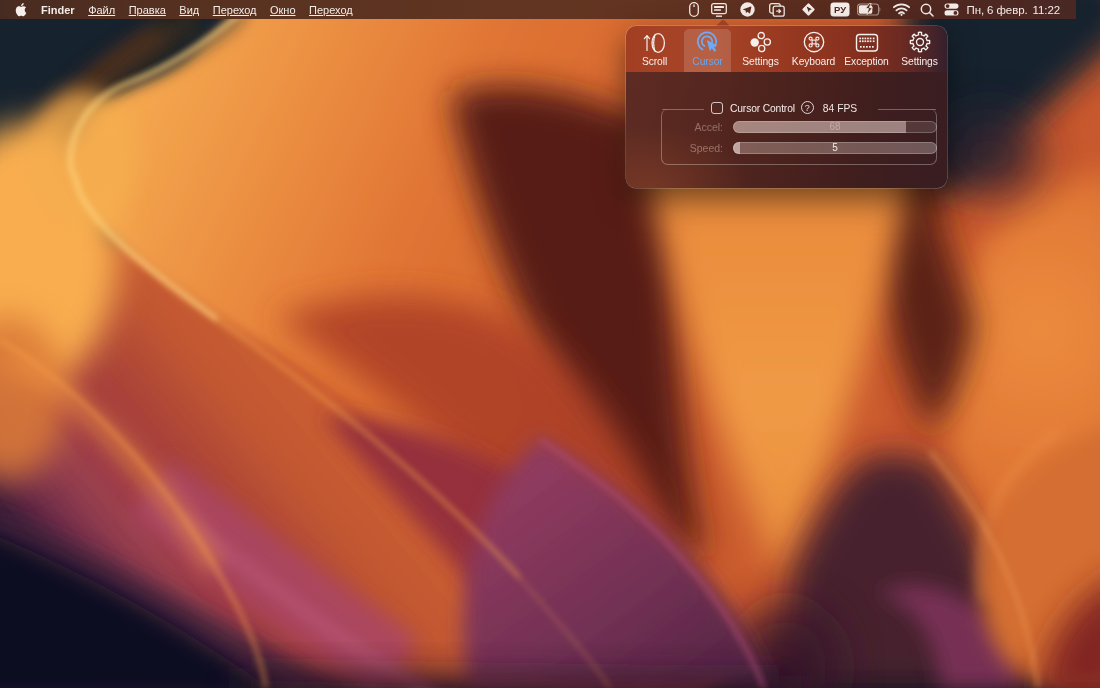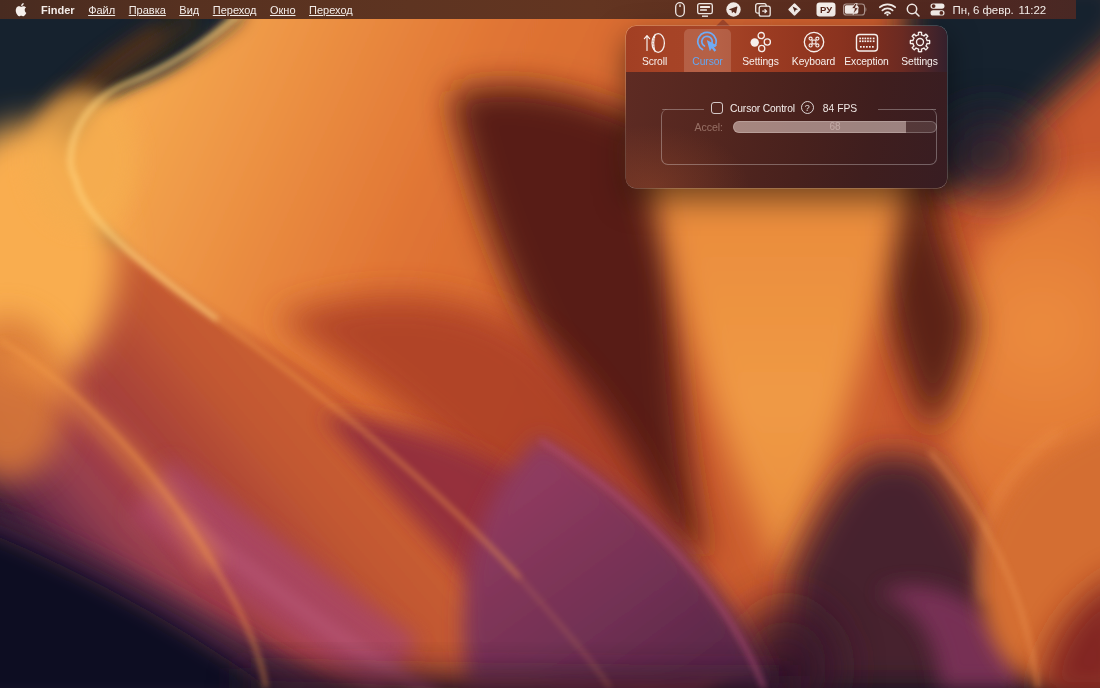--- a/index.html
+++ b/index.html
@@ -9,21 +9,21 @@
   #wall { position:absolute; left:0; top:0; }
 
   
   #menubar { position:absolute; left:0; top:0; width:1076px; height:19px;
     background:linear-gradient(to right,#482b20 0%,#573120 18%,#5e3421 38%,#633521 55%,#5e3020 68%,#562a1e 80%,#4f2721 90%,#492824 100%);
     display:flex; align-items:center; color:#f3ece8; font-size:11px; }
   #menubar .left { display:flex; align-items:center; }
   #menubar .apple { margin-left:14px; width:13px; height:15px; display:flex; align-items:center; }
   #menubar .mi { margin-left:13.5px;text-decoration:underline; }
   #menubar .finder { font-weight:700; margin-left:14px; }
-  #menubar .right { position:absolute; right:17px; top:0; height:19px; display:flex; align-items:center; }
+  #menubar .right { position:absolute; right:3px; top:0; height:19px; display:flex; align-items:center; }
   .sico { display:flex; align-items:center; justify-content:center; }
   #clock { font-size:11.5px; margin-left:7.5px; margin-right:13px; letter-spacing:-0.1px; }
 
   
   #panel { position:absolute; left:626px; top:26px; width:321px; height:162px;
     border-radius:10px;
     box-shadow:0 0 0 0.5px rgba(255,255,255,0.35), 0 12px 30px rgba(0,0,0,0.5);
     overflow:hidden; }
   #ptabs { position:absolute; left:0; top:0; width:100%; height:46px;
     background:linear-gradient(to right,#a23f23 0%,#a64326 14%,#a74527 28%,#9d3c22 42%,#943720 54%,#8b331f 66%,#7f2e1e 76%,#6b2a22 86%,#4c2529 94%,#35202c 100%);
@@ -387,17 +387,24 @@
         <span id="qm">?</span>
         <span class="t2">84 FPS</span>
       </div>
       <div class="srow" style="top:12px;">
         <span class="lab">Accel:</span>
         <span class="slider">
           <span class="fill" style="width:85%;"></span>
           <span class="val" style="color:rgba(255,240,235,0.35);">68</span>
         </span>
       </div>
+      <div class="srow" style="top:33px;">
+        <span class="lab">Speed:</span>
+        <span class="slider" style="background:rgba(255,240,235,0.28);">
+          <span class="fill" style="width:7px;background:rgba(255,240,235,0.5);"></span>
+          <span class="val" style="color:rgba(255,246,242,0.92);">5</span>
+        </span>
+      </div>
     </div>
   </div>
 </div>
 
 </div>
 
 </body></html>

